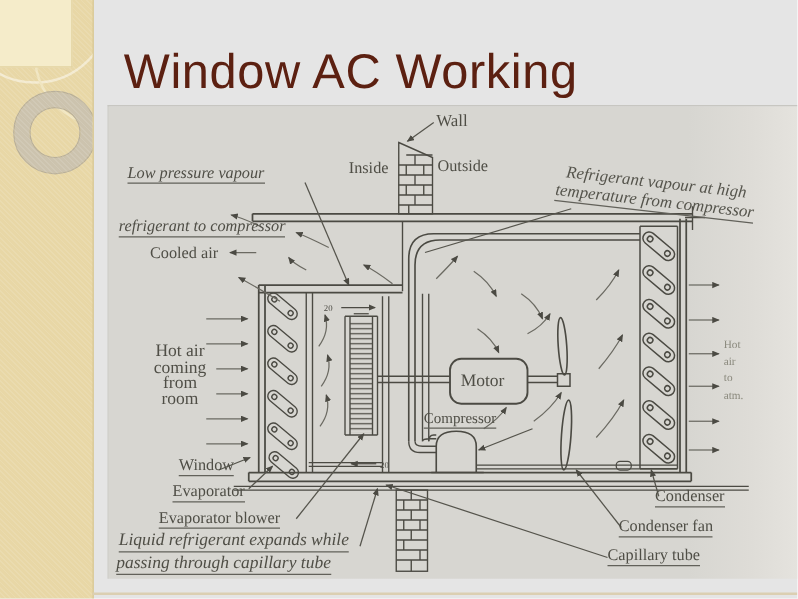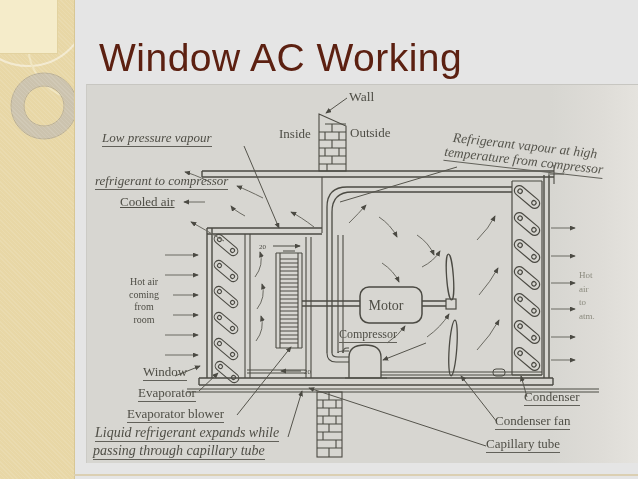--- a/index.html
+++ b/index.html
@@ -18,21 +18,21 @@
   
   .diagram{position:absolute;left:86px;top:84px;width:552px;height:378px;overflow:hidden;
      background:linear-gradient(90deg,#d7d6d1 0%,#d7d6d1 84%,#dedcd7 93%,#e5e3de 100%);
      border-top:1px solid #c7c6c1;border-left:1px solid #cccbc6;}
   .diagram svg{position:absolute;left:0;top:0;}
   .lbl{position:absolute;font-family:"Liberation Serif",serif;color:#4f4e46;
        font-size:13px;line-height:1.08;white-space:nowrap;}
   .it{font-style:italic;}
   .ul{border-bottom:1px solid #62615a;padding-bottom:1px;}
   .sm{font-size:12px;}
-  .hotair{left:28px;top:191px;width:58px;text-align:center;font-size:10px;line-height:12.5px;}
+  .hotair{left:28px;top:191px;width:58px;text-align:center;font-size:14px;line-height:12.5px;}
   .atm{left:492px;top:184px;font-size:9px;line-height:13.5px;color:#8b8a7e;}
   .rot{left:360px;top:44px;transform:rotate(6.5deg);transform-origin:left top;
        font-size:13.5px;line-height:15px;color:#55544c;}
   .rot .l1{margin-left:7px;}
   .motor-lbl{left:263px;top:213px;width:72px;text-align:center;font-size:14px;font-family:Liberation Serif, serif;}
   .bottom-rule{position:absolute;left:74px;top:474px;width:564px;height:2px;background:#dbcfb2;}
 </style>
 </head>
 <body>
 
@@ -260,21 +260,21 @@
     <div class="lbl" style="left:263px;top:41px;">Outside</div>
 
     <div class="lbl it ul" style="left:15px;top:46px;">Low pressure vapour</div>
     <div class="lbl it ul" style="left:8px;top:77px;margin-top:12px;">refrigerant to compressor</div>
 
     <div class="lbl rot">
       <div class="l1 it">Refrigerant vapour at high</div>
       <div class="it ul">temperature from compressor</div>
     </div>
 
-    <div class="lbl" style="left:33px;top:110px;text-decoration:underline;">Cooled air</div>
+    <div class="lbl" style="left:33px;top:110px;">Cooled air</div>
 
     <div class="lbl hotair">
       <div>Hot air</div>
       <div>coming</div>
       <div>from</div>
       <div>room</div>
     </div>
 
     <div class="lbl ul" style="left:56px;top:280px;">Window</div>
     <div class="lbl ul" style="left:51px;top:301px;">Evaporator</div>

